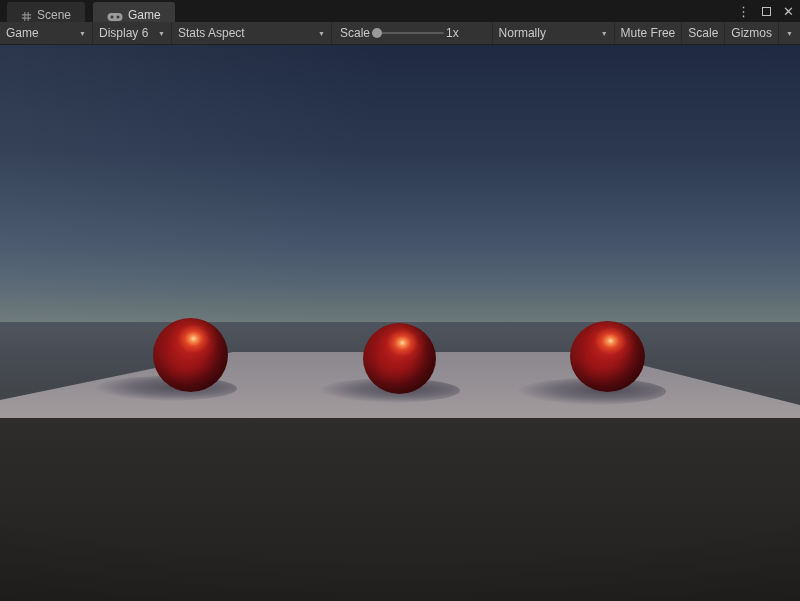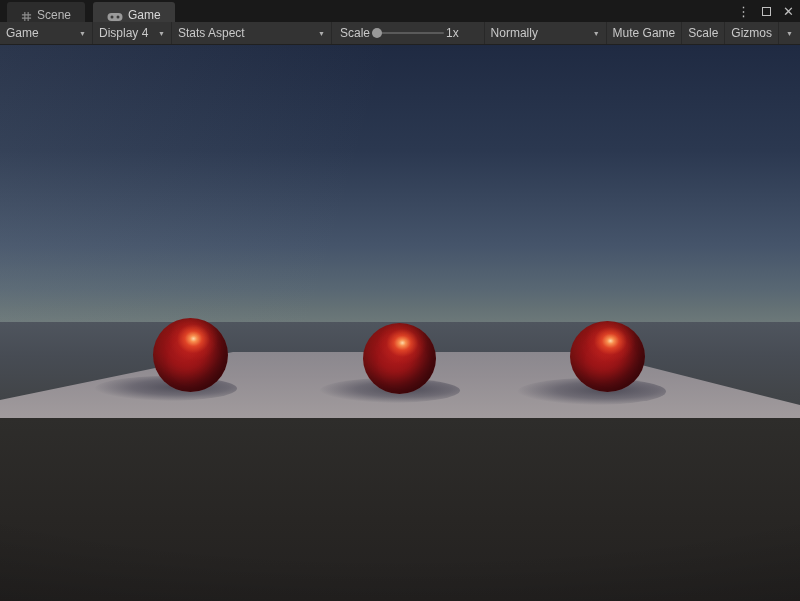--- a/index.html
+++ b/index.html
@@ -102,42 +102,42 @@
       <span class="glyph">✕</span>
     </div>
   </div>
 
   <div class="toolbar">
     <div class="tbitem dd dd-game">
       <span>Game</span>
       <span class="arrow">▼</span>
     </div>
     <div class="tbitem dd dd-display">
-      <span>Display 4</span>
+      <span>Display 6</span>
       <span class="arrow">▼</span>
     </div>
     <div class="tbitem dd dd-aspect">
       <span>Stats Aspect</span>
       <span class="arrow">▼</span>
     </div>
     <div class="tbitem scalegrp">
       <span>Scale</span>
       <span class="slider">
         <span class="track"></span>
         <span class="handle"></span>
       </span>
       <span>1x</span>
     </div>
     <div class="rightgrp">
       <div class="tbitem dd dd-focus">
         <span>Normally</span>
         <span class="arrow">▼</span>
       </div>
       <div class="tbitem btn">
-        <span>Mute Game</span>
+        <span>Mute Free</span>
       </div>
       <div class="tbitem btn">
         <span>Scale</span>
       </div>
       <div class="tbitem btn">
         <span>Gizmos</span>
       </div>
       <div class="tbitem gizmos-arrow">
         <span>▼</span>
       </div>

